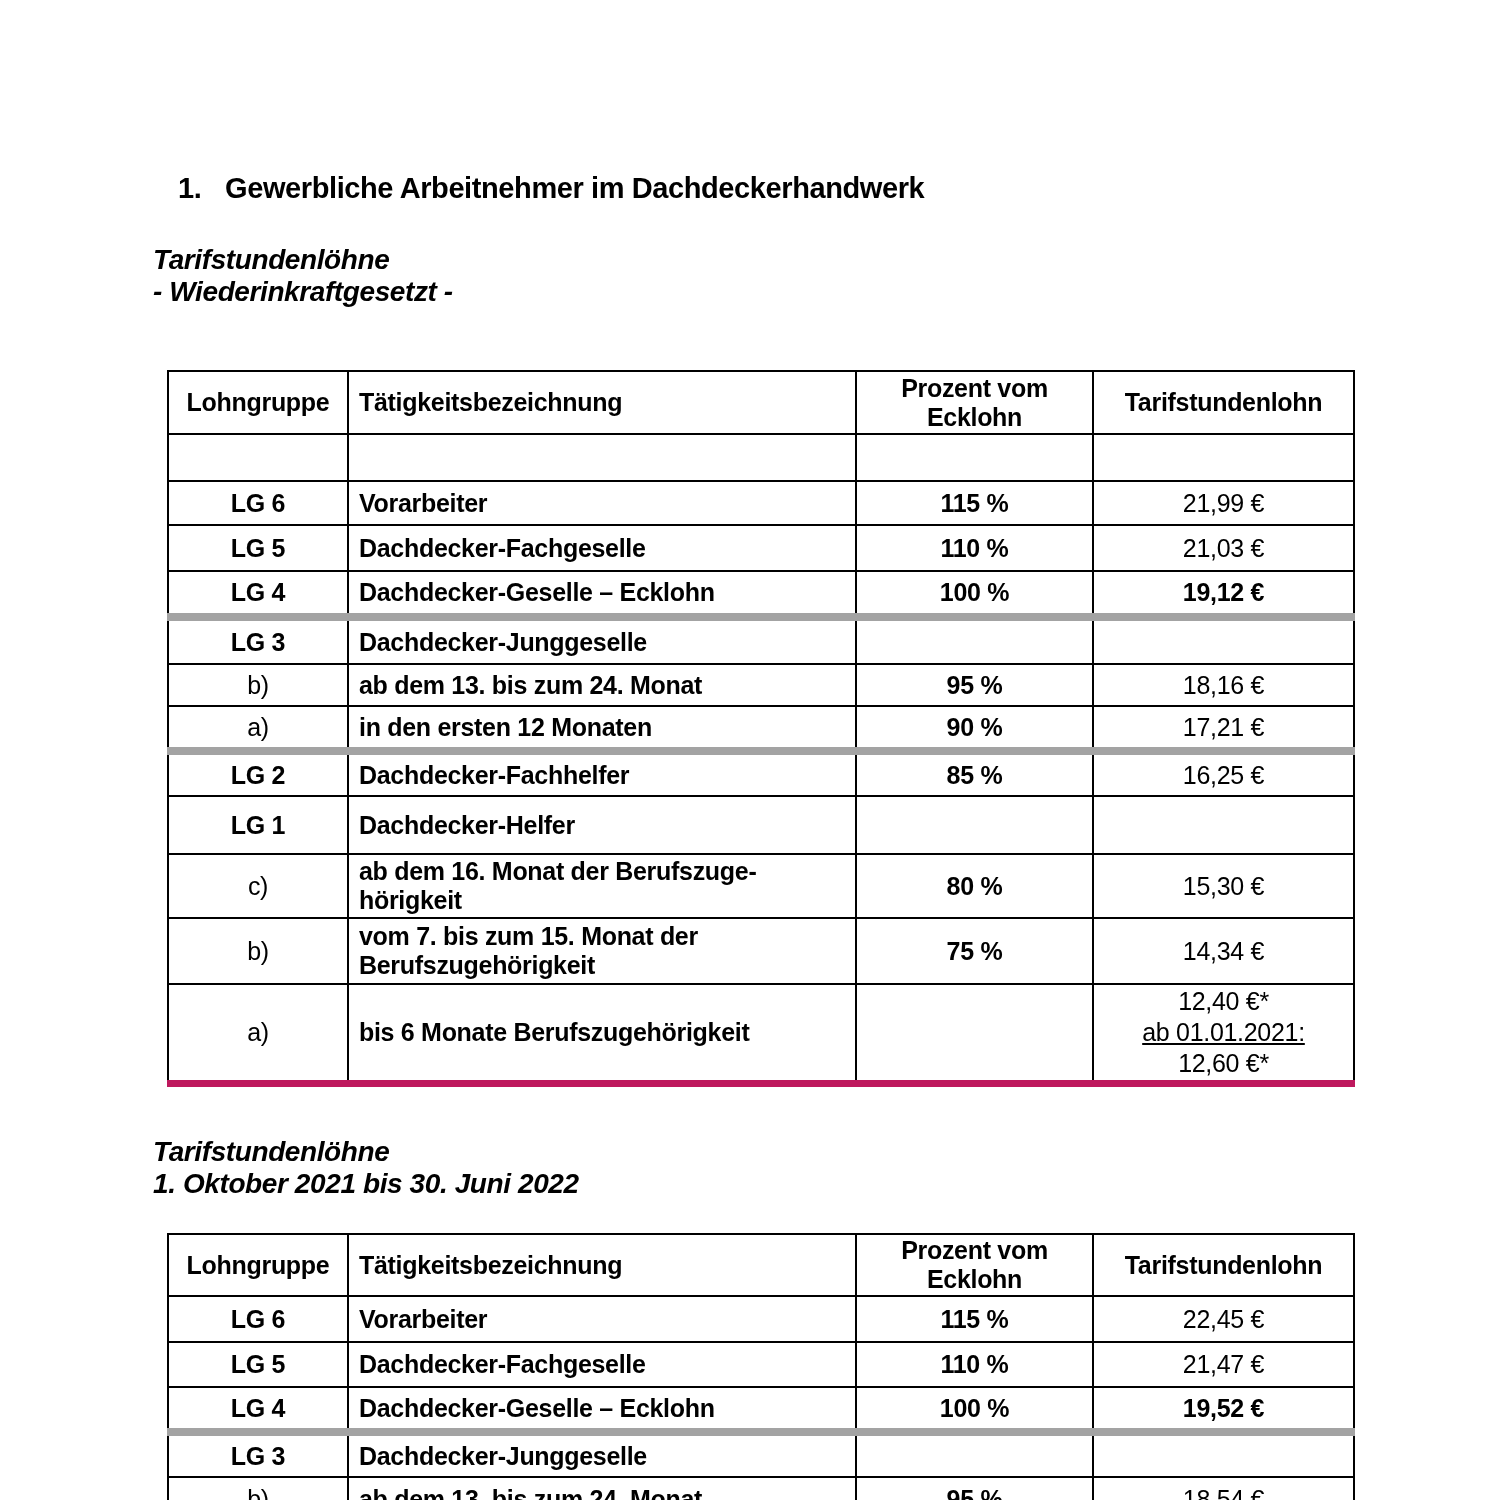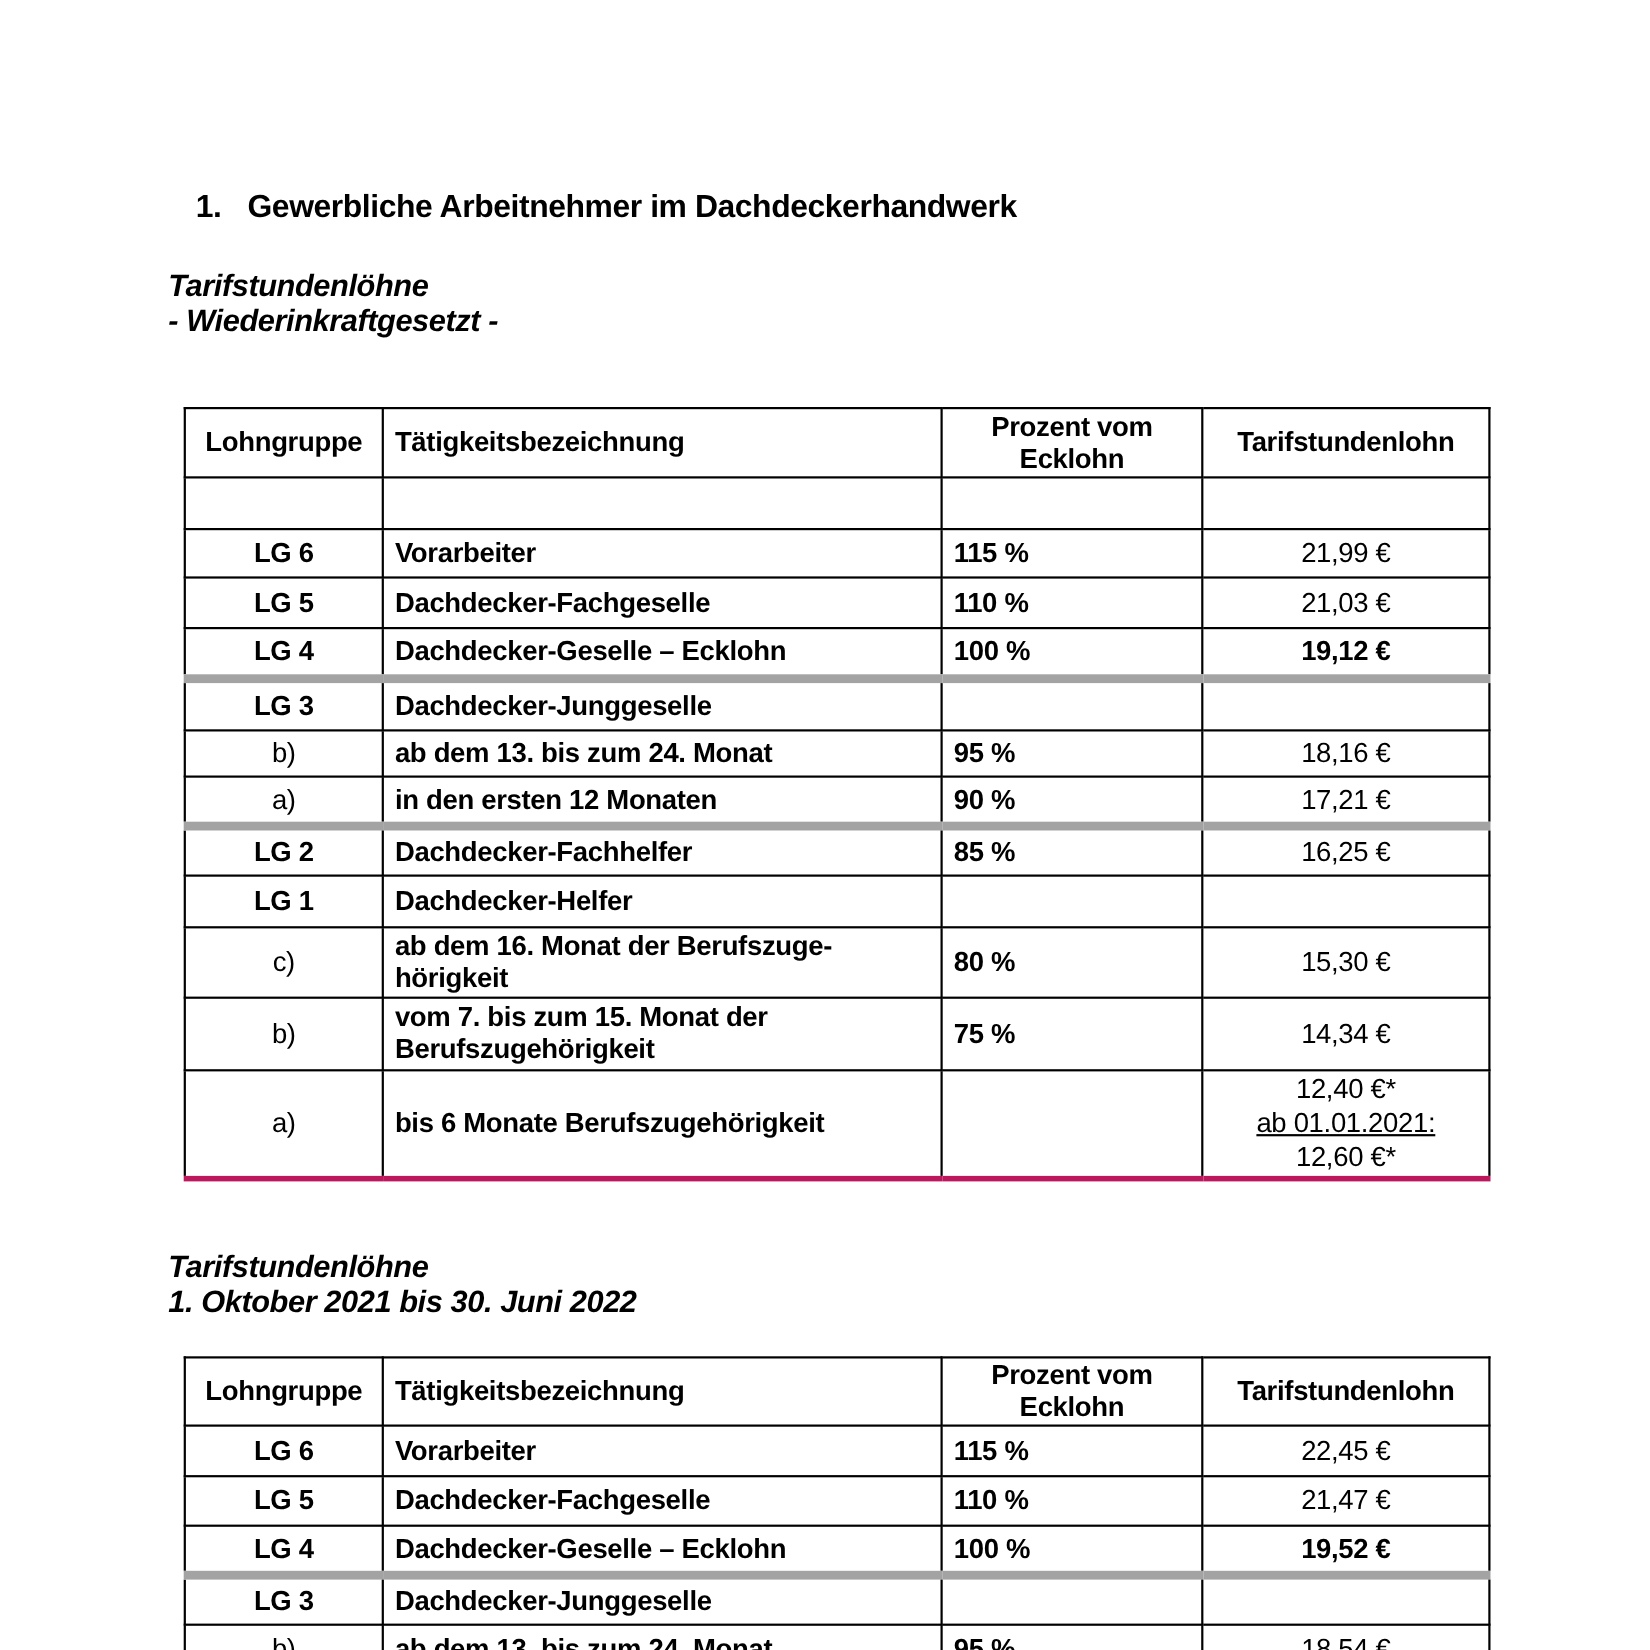--- a/index.html
+++ b/index.html
@@ -38,27 +38,27 @@
     vertical-align: middle; overflow: hidden;
   }
   .wage-table th {
     font-size: 25px; font-weight: bold; text-align: center;
     white-space: pre-line; line-height: 29px;
   }
   .wage-table th.h-task { text-align: left; }
 
   .c-lg   { text-align: center; }
   .c-task { text-align: left; font-weight: bold; white-space: pre-line; line-height: 29px; }
-  .c-pct  { font-weight: bold; }
+  .c-pct  { text-align: center; font-weight: bold; }
   .c-wage { text-align: center; }
 
   tr.lg-bold .c-lg { font-weight: bold; margin-top: 28px; }
   tr.wage-bold .c-wage { font-weight: bold; }
   tr.thick th, tr.thick td { border-bottom: 8px solid #a3a3a3; }
-  tr.tbl-end td { border-bottom: 5px solid #be185d; margin-top: 36px; }
+  tr.tbl-end td { border-bottom: 7px solid #be185d; margin-top: 36px; }
 
   .wline { display: block; line-height: 31px; }
   .underline { text-decoration: underline; }
 </style>
 </head>
 <body>
 
 <div class="page">
 
   <div class="doc-heading">
@@ -129,21 +129,21 @@
         <td class="c-task">in den ersten 12 Monaten</td>
         <td class="c-pct">90 %</td>
         <td class="c-wage">17,21 €</td>
       </tr>
       <tr class="lg-bold" style="height:45px">
         <td class="c-lg">LG 2</td>
         <td class="c-task">Dachdecker-Fachhelfer</td>
         <td class="c-pct">85 %</td>
         <td class="c-wage">16,25 €</td>
       </tr>
-      <tr class="lg-bold" style="height:47px">
+      <tr class="lg-bold" style="height:58px">
         <td class="c-lg">LG 1</td>
         <td class="c-task">Dachdecker-Helfer</td>
         <td class="c-pct"></td>
         <td class="c-wage"></td>
       </tr>
       <tr style="height:64px">
         <td class="c-lg">c)</td>
         <td class="c-task">ab dem 16. Monat der Berufszuge-
 hörigkeit</td>
         <td class="c-pct">80 %</td>

